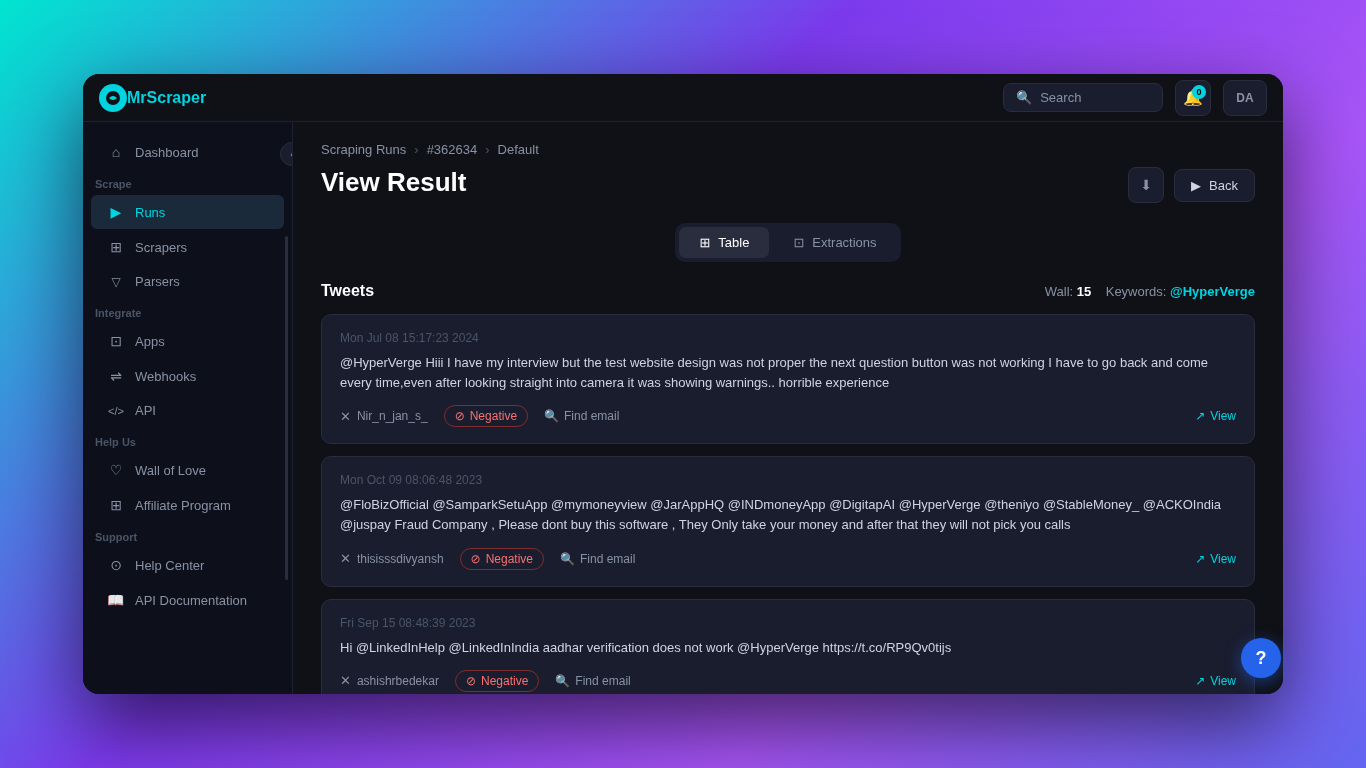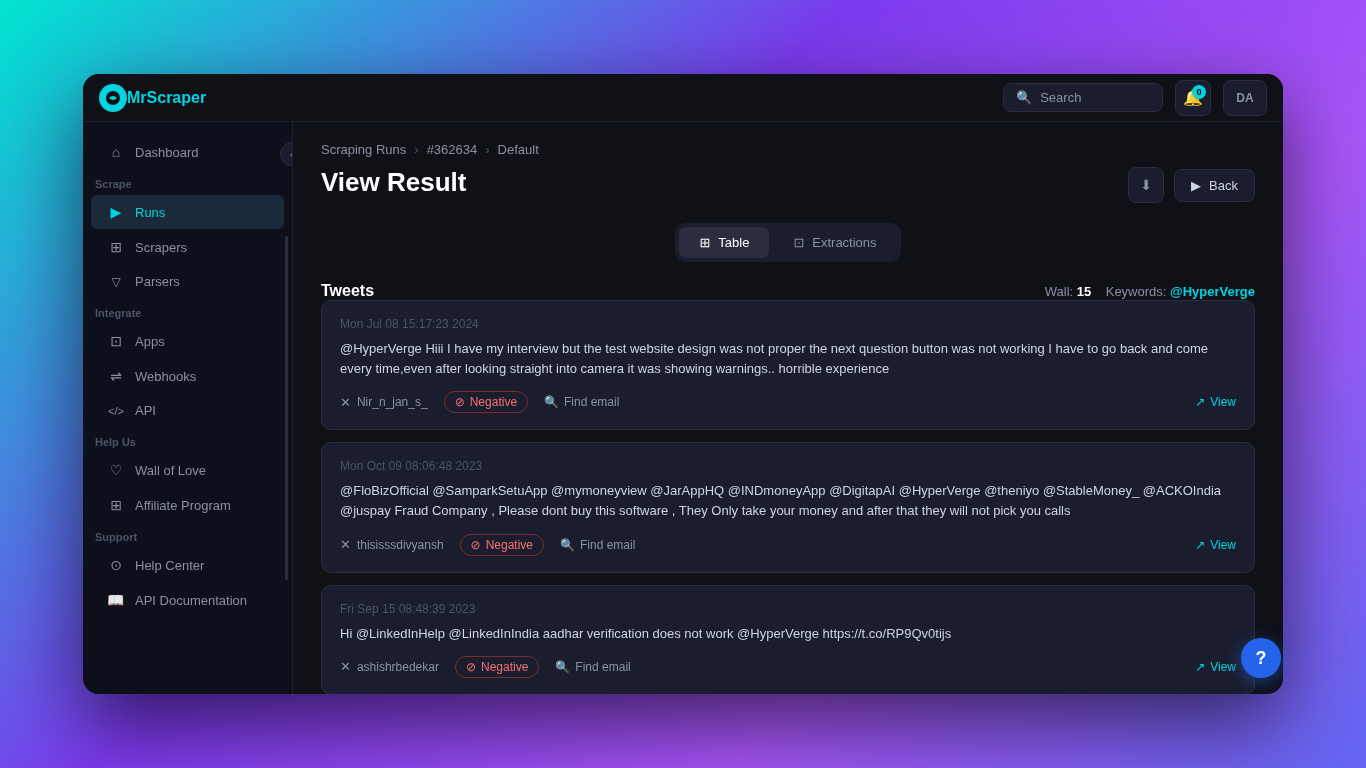--- a/index.html
+++ b/index.html
@@ -258,20 +258,21 @@
       color: #8892a4;
     }
     .tab.active {
       background: #2a2d3e;
       color: #ffffff;
     }
     .tweets-header {
       display: flex;
       align-items: center;
       justify-content: space-between;
+      margin-bottom: 14px;
     }
     .tweets-title {
       color: #ffffff;
       font-size: 16px;
       font-weight: 600;
     }
     .tweets-meta {
       color: #8892a4;
       font-size: 13px;
     }

